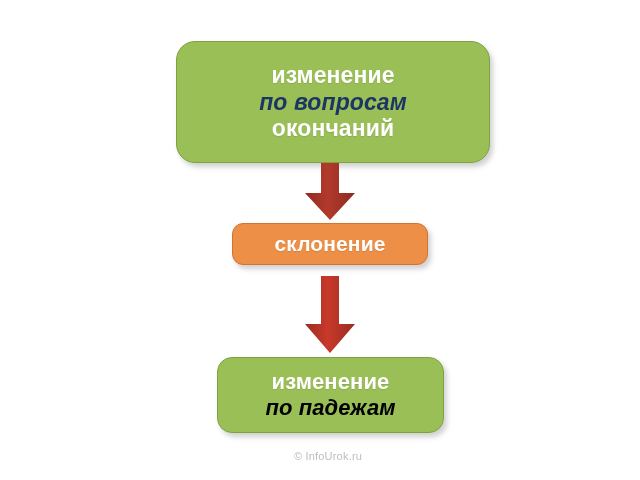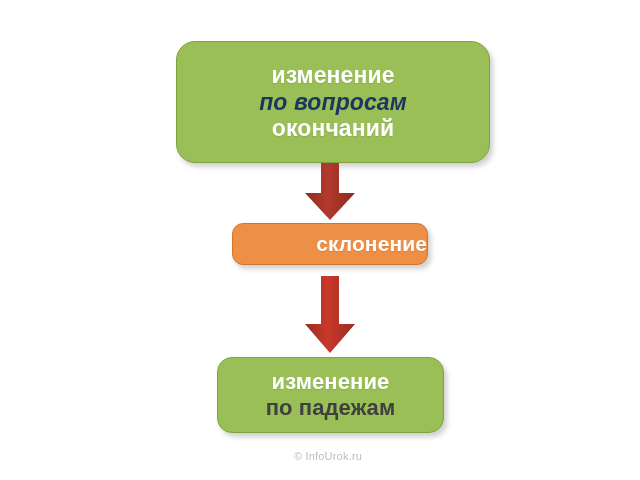--- a/index.html
+++ b/index.html
@@ -57,21 +57,20 @@
     height: 122px;
     border-radius: 19px;
   }
 
   
   #node-declension {
     left: 232px;
     top: 223px;
     width: 196px;
     height: 42px;
-    align-items: flex-end;
   }
 
   
   #node-change-cases {
     left: 217px;
     top: 357px;
     width: 227px;
     height: 76px;
     border-radius: 15px;
   }
@@ -89,22 +88,23 @@
     text-shadow: 0 1px 1px rgba(0,0,0,0.10);
   }
 
   .txt-navy-italic {
     color: #1C3663;
     font-weight: bold;
     font-style: italic;
   }
 
   .txt-maroon-italic {
-    color: #404040;
+    color: #000000;
     font-weight: bold;
+    font-style: italic;
   }
 
   #node-change-endings .line { font-size: 23px; letter-spacing: 0.1px; margin: 1px 0; }
   #node-declension  .line { font-size: 21px; letter-spacing: 0.1px; }
   #node-change-cases .line { font-size: 22px; letter-spacing: 0.1px; margin: 1px 0; }
 
   
   .arrow {
     position: absolute;
   }

